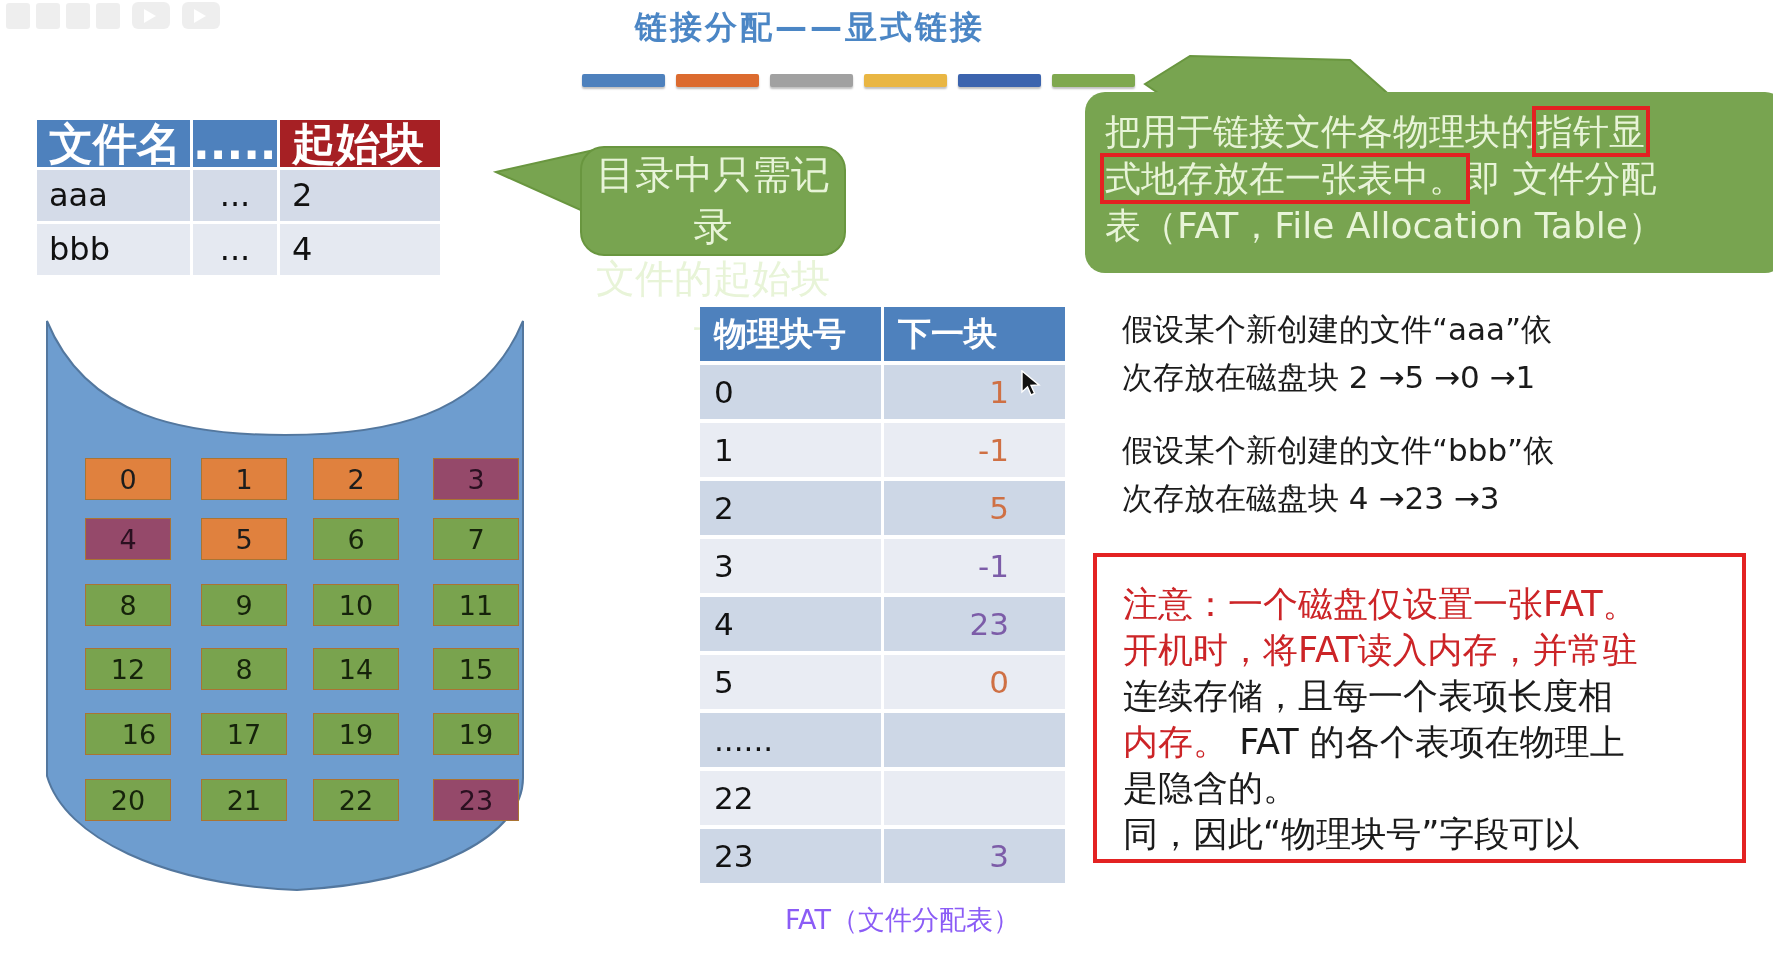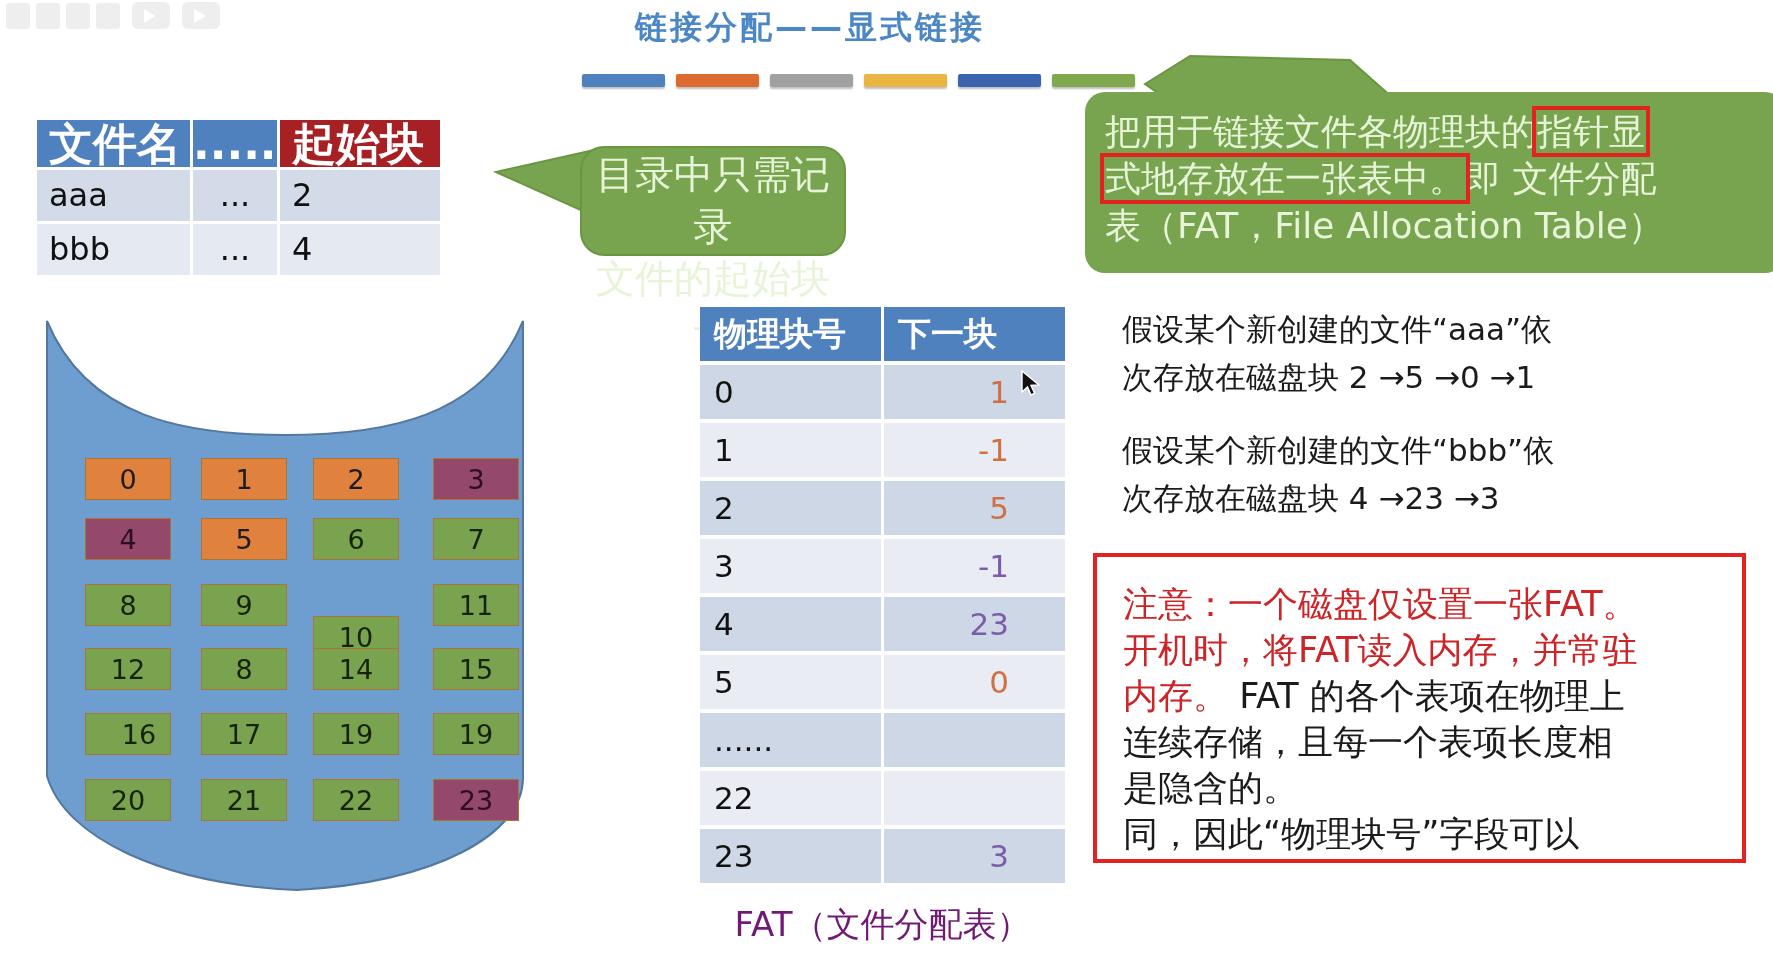--- a/index.html
+++ b/index.html
@@ -58,21 +58,21 @@
   #fat-table{position:absolute;left:700px;top:307px;}
   .fat-row{display:flex;gap:3px;margin-bottom:4px;}
   .fat-cell{box-sizing:border-box;width:181px;height:54px;line-height:54px;font-size:31px;color:#111;}
   .fat-header .fat-cell{background:var(--header-blue);color:#fff;font-weight:bold;font-size:33px;padding-left:14px;}
   .fat-c1{padding-left:14px;}
   .fat-c2{text-align:right;padding-right:56px;}
   .fat-dark .fat-cell{background:var(--row-dark);}
   .fat-light .fat-cell{background:var(--row-light);}
   .val-orange{color:var(--value-orange);}
   .val-purple{color:var(--value-purple);}
-  #fat-caption{position:absolute;left:700px;top:902px;width:365px;text-align:center;font-size:34px;color:#701a75;}
+  #fat-caption{position:absolute;left:720px;top:902px;width:365px;text-align:center;font-size:27px;color:#8b5cf6;}
 
   
   #note-aaa{position:absolute;left:1122px;top:305px;}
   #note-bbb{position:absolute;left:1122px;top:426px;}
   .note-line{font-size:31px;line-height:48px;color:var(--text-black);white-space:nowrap;font-weight:500;}
 
   
   #warning{position:absolute;left:1093px;top:553px;width:653px;height:310px;box-sizing:border-box;
     border:4px solid var(--highlight-red);background:#fff;padding:24px 0 0 26px;}
   .w-line{font-size:35px;line-height:46px;white-space:nowrap;}
@@ -195,41 +195,41 @@
       <div class="note-line">次存放在磁盘块 2 →5 →0 →1</div>
     </div>
   <div id="note-bbb">
       <div class="note-line">假设某个新创建的文件“bbb”依</div>
       <div class="note-line">次存放在磁盘块 4 →23 →3</div>
     </div>
 
   <div id="warning">
       <div class="w-line"><span class="c-red">注意：一个磁盘仅设置一张FAT。</span></div>
       <div class="w-line"><span class="c-red">开机时，将FAT读入内存，并常驻</span></div>
+      <div class="w-line"><span class="c-black">连续存储，且每一个表项长度相</span></div>
       <div class="w-line"><span class="c-red">内存。</span><span class="c-black"> FAT 的各个表项在物理上</span></div>
-      <div class="w-line"><span class="c-black">连续存储，且每一个表项长度相</span></div>
       <div class="w-line"><span class="c-black">是隐含的。</span></div>
       <div class="w-line"><span class="c-black">同，因此“物理块号”字段可以</span></div>
     </div>
 
   <svg id="cursor" viewBox="0 0 26 28">
     <path d="M2,1 L2,22 L7.5,17 L11,25 L14.6,23.3 L11,15.5 L19,15 Z" fill="#111" stroke="#fff" stroke-width="1.4"></path>
   </svg>
 
 <div class="blk blk-orange" style="left: 85px; top: 458px;">0</div>
     <div class="blk blk-orange" style="left: 201px; top: 458px;">1</div>
     <div class="blk blk-orange" style="left: 313px; top: 458px;">2</div>
     <div class="blk blk-purple" style="left: 433px; top: 458px;">3</div>
     <div class="blk blk-purple" style="left: 85px; top: 518px;">4</div>
     <div class="blk blk-orange" style="left: 201px; top: 518px;">5</div>
     <div class="blk blk-green" style="left: 313px; top: 518px;">6</div>
     <div class="blk blk-green" style="left: 433px; top: 518px;">7</div>
     <div class="blk blk-green" style="left: 85px; top: 584px;">8</div>
     <div class="blk blk-green" style="left: 201px; top: 584px;">9</div>
-    <div class="blk blk-green" style="left: 313px; top: 616px;">10</div>
+    <div class="blk blk-green" style="left: 313px; top: 584px;">10</div>
     <div class="blk blk-green" style="left: 433px; top: 584px;">11</div>
     <div class="blk blk-green" style="left: 85px; top: 648px;">12</div>
     <div class="blk blk-green" style="left: 201px; top: 648px;">8</div>
     <div class="blk blk-green" style="left: 313px; top: 648px;">14</div>
     <div class="blk blk-green" style="left: 433px; top: 648px;">15</div>
     <div class="blk blk-green" style="left: 85px; top: 713px; padding-left: 22px;">16</div>
     <div class="blk blk-green" style="left: 201px; top: 713px;">17</div>
     <div class="blk blk-green" style="left: 313px; top: 713px;">19</div>
     <div class="blk blk-green" style="left: 433px; top: 713px;">19</div>
     <div class="blk blk-green" style="left: 85px; top: 779px;">20</div>

